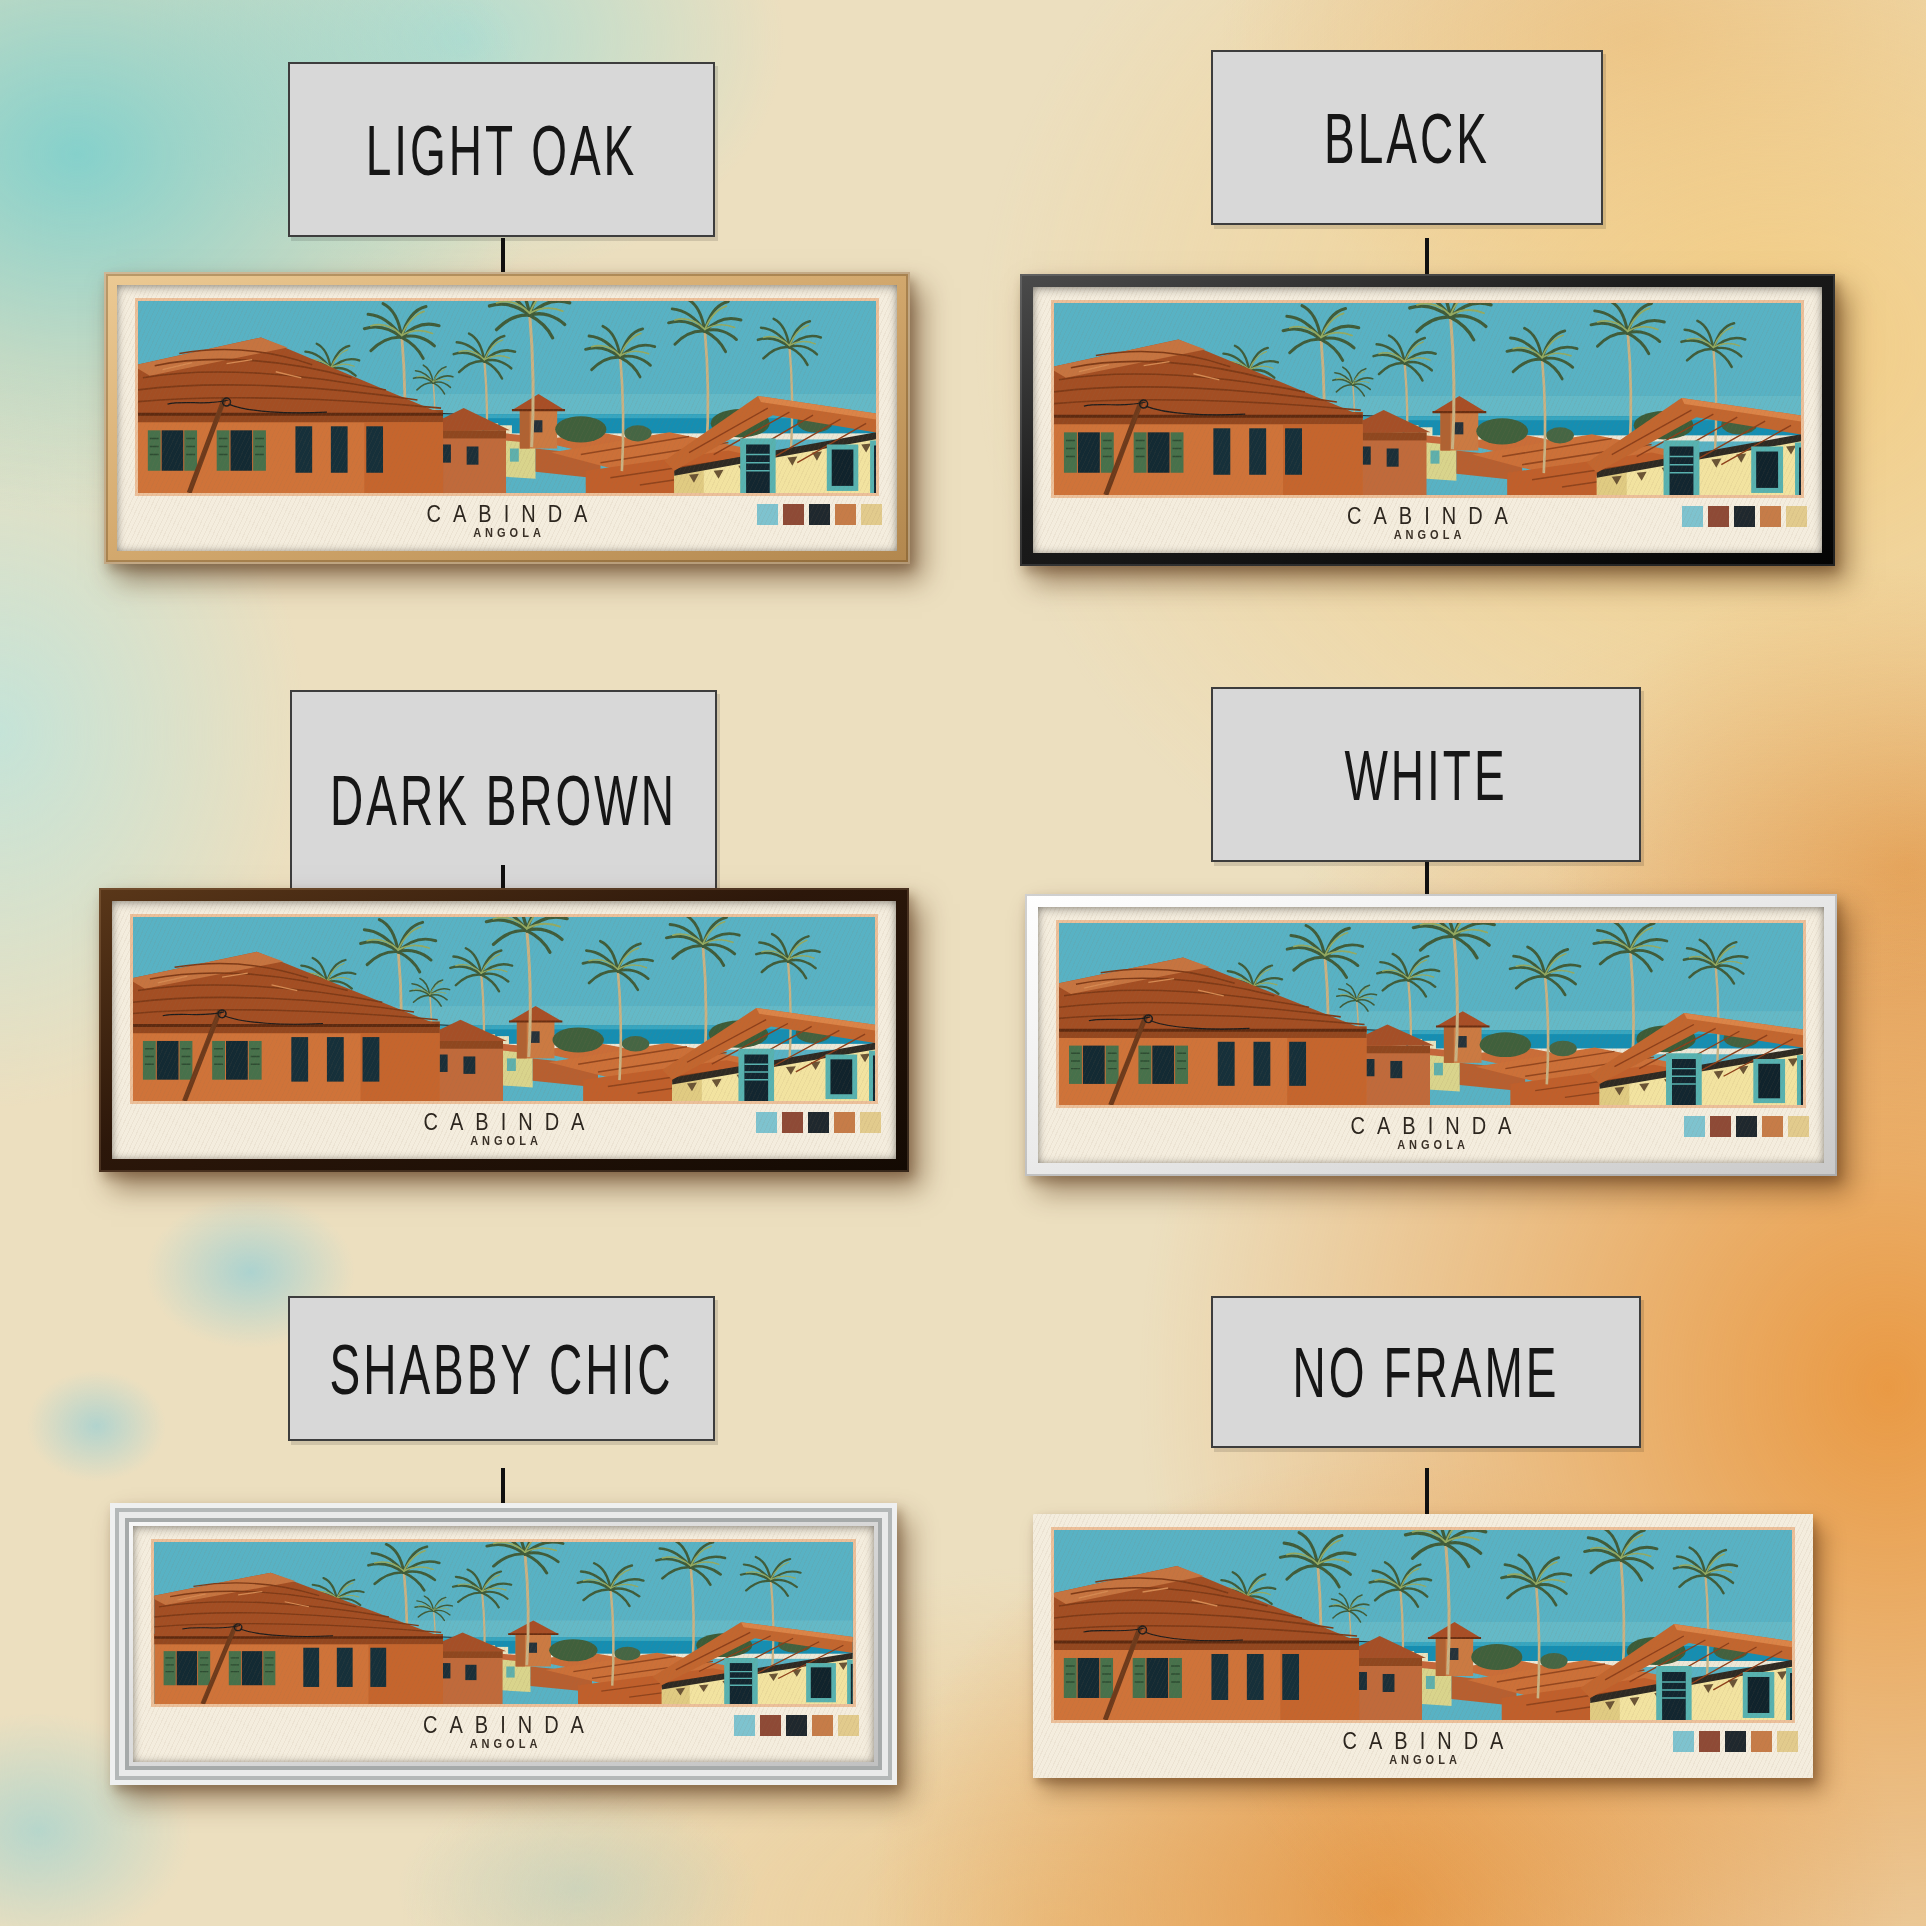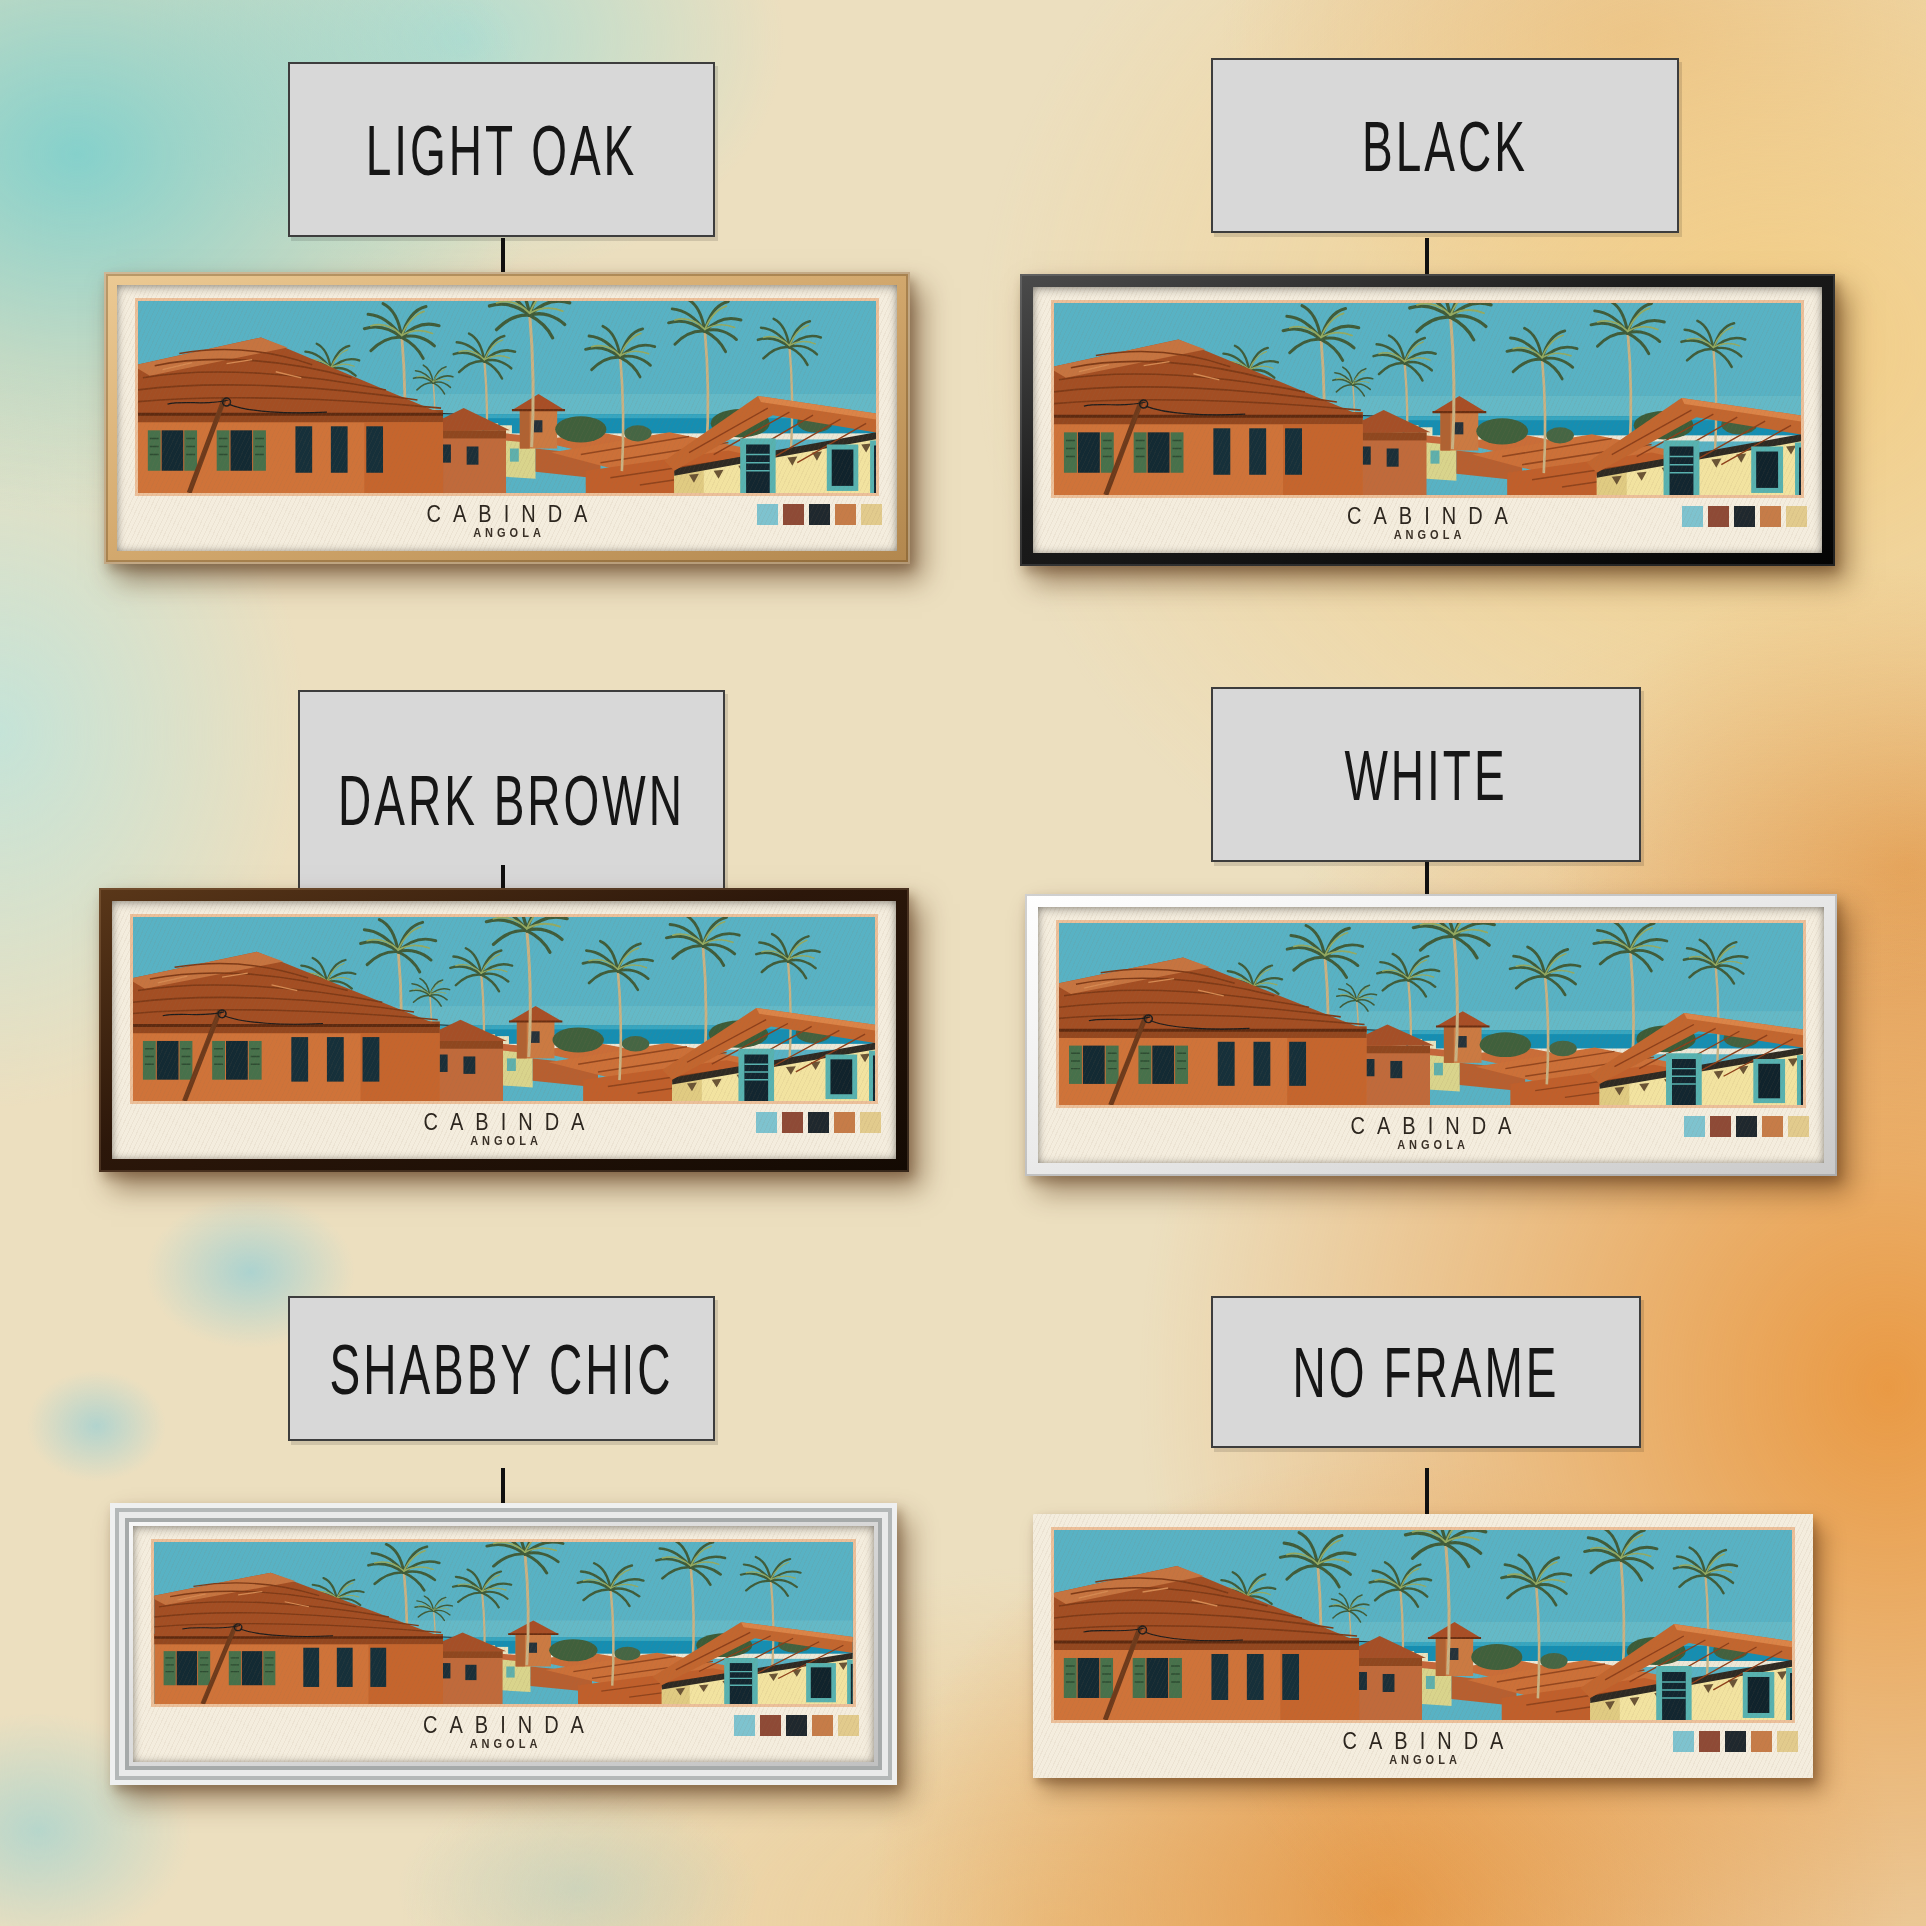--- a/index.html
+++ b/index.html
@@ -109,22 +109,22 @@
   }
   .subtitle{
     margin-top:1px;font-size:11px;font-weight:700;letter-spacing:4px;padding-left:4px;
     color:#382f26;transform:scaleY(1.1);
   }
   .palette{position:absolute;top:8px;right:15px;display:flex;gap:5px;}
   .palette span{width:21px;height:21px;display:block;}
 
   
   .u-l1-label{left:288px;top:62px;width:427px;height:175px}
-  .u-r1-label{left:1211px;top:58px;width:468px;height:175px}
-  .u-l2-label{left:298px;top:690px;width:427px;height:219px}
+  .u-r1-label{left:1211px;top:50px;width:392px;height:175px}
+  .u-l2-label{left:290px;top:690px;width:427px;height:219px}
   .u-r2-label{left:1211px;top:687px;width:430px;height:175px}
   .u-l3-label{left:288px;top:1296px;width:427px;height:145px}
   .u-r3-label{left:1211px;top:1296px;width:430px;height:152px}
 
   .c-l1{left:501px;top:238px;height:37px}
   .c-r1{left:1425px;top:238px;height:39px}
   .c-l2{left:501px;top:865px;height:25px}
   .c-r2{left:1425px;top:862px;height:34px}
   .c-l3{left:501px;top:1468px;height:37px}
   .c-r3{left:1425px;top:1468px;height:48px}

